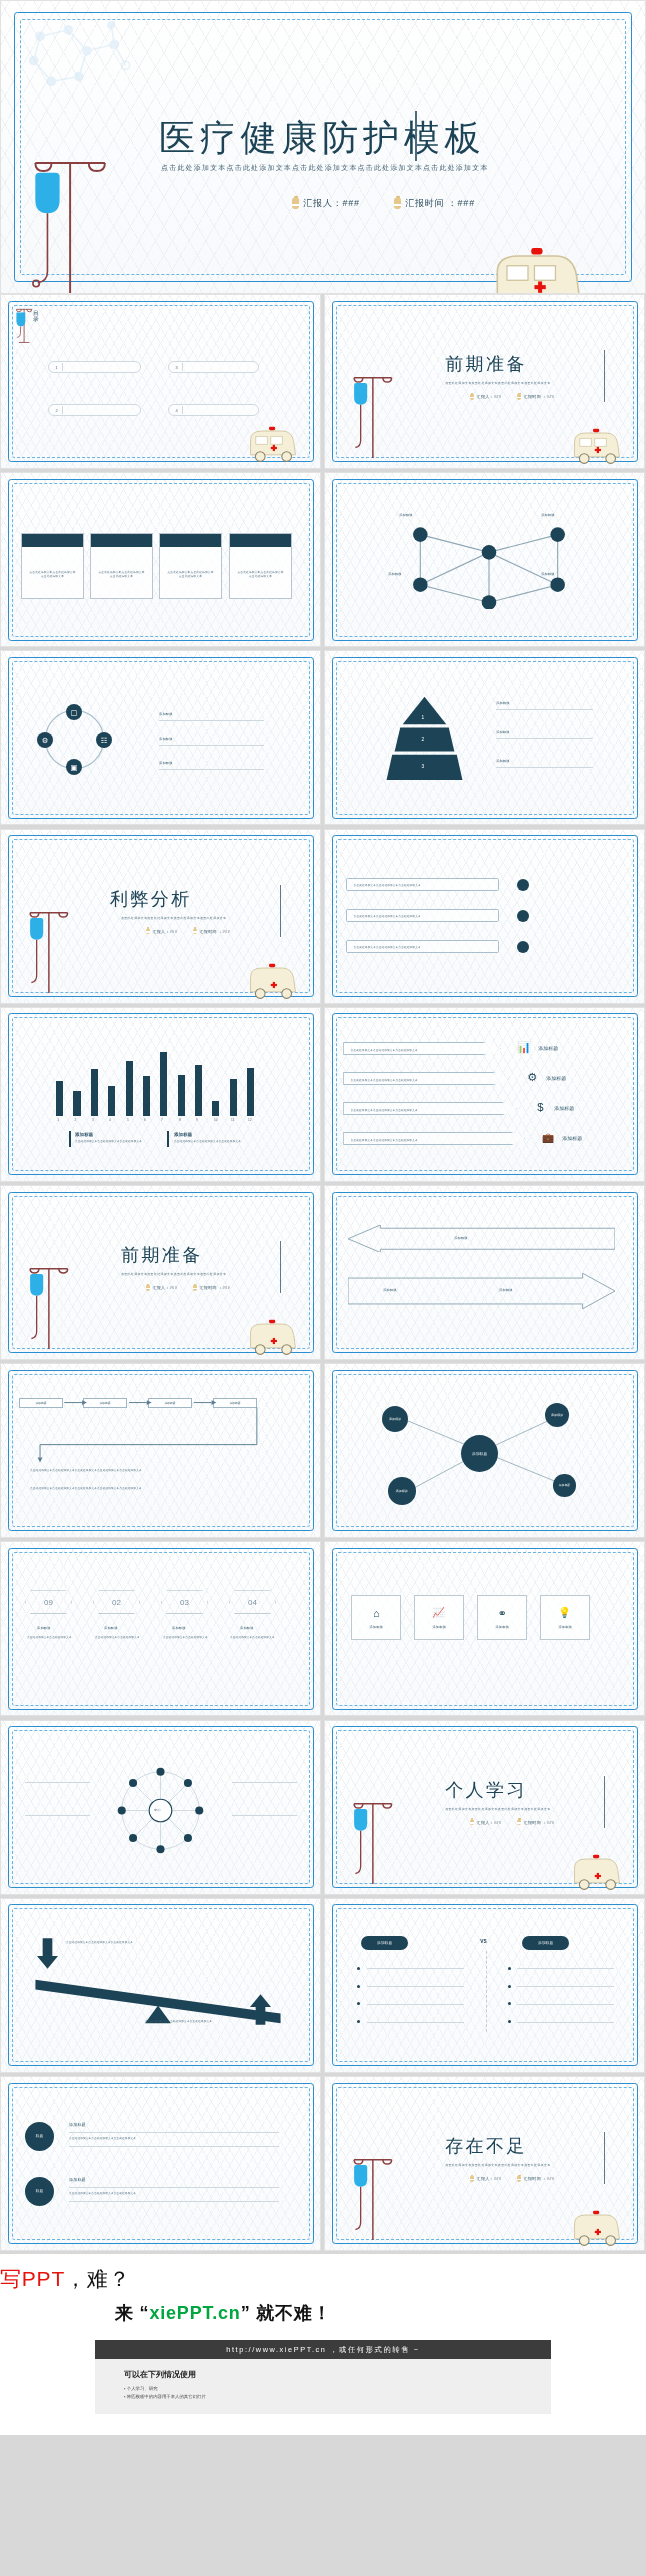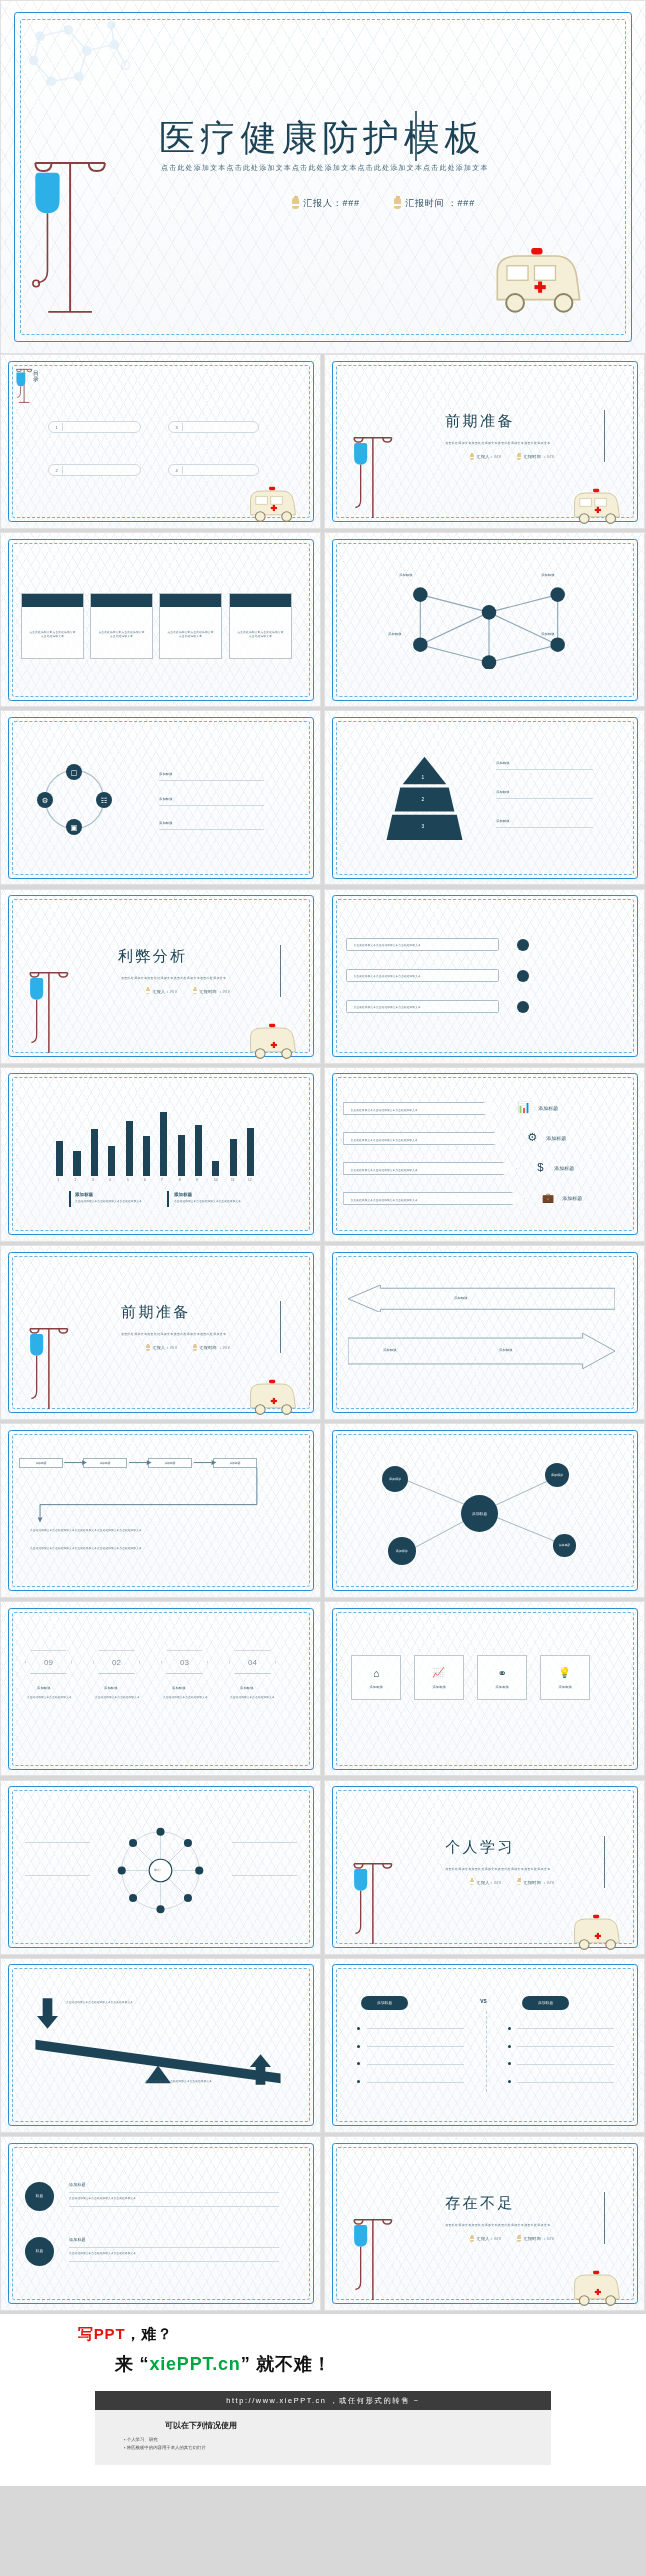--- a/index.html
+++ b/index.html
@@ -8,21 +8,21 @@
     font-family:"Liberation Sans","DejaVu Sans",sans-serif;
     color:#1d4456;
   }
   .page { width:646px; }
 
   
   .slide {
     position:relative; background:#fbfcfd; overflow:hidden;
     border:0.8px solid #e2e2e2;
   }
-  .slide.hero { width:646px; height:354px; }
+  .slide.hero { width:646px; height:294px; }
   .grid-row { display:flex; gap:3.2px; padding:0 0 3.2px 0; background:#d8d8d8; }
   .slide.half { width:321px; height:175px; }
 
   .tex {
     position:absolute; inset:0;
     background:
       repeating-linear-gradient(60deg, rgba(234,238,242,.85) 0 0.8px, transparent 0.8px 14.5px),
       repeating-linear-gradient(-60deg, rgba(234,238,242,.85) 0 0.8px, transparent 0.8px 14.5px),
       linear-gradient(#ffffff,#f7f9fb);
   }
@@ -57,21 +57,21 @@
     position:absolute; left:160px; top:162px; font-size:6.9px;
     letter-spacing:1.3px; color:#3d5f72; white-space:nowrap;
   }
   .hero-meta { position:absolute; left:291px; top:196px; display:flex; gap:34px; align-items:center; }
   .meta-item { display:flex; align-items:center; gap:4px; font-size:9px; letter-spacing:0.8px; color:#2b4d5f; }
   .bottle { width:7.3px; height:10.5px; background:#e6c88a; border-radius:1.6px 1.6px 2.4px 2.4px; position:relative; }
   .bottle:before { content:""; position:absolute; left:1.6px; top:-2.4px; width:4px; height:2.4px; background:#dfbf7c; border-radius:0.8px; }
   .bottle:after { content:""; position:absolute; left:0; top:5.7px; width:7.3px; height:2.4px; background:#fff; }
 
   
-  .s-title { position:absolute; font-size:15px; letter-spacing:2.4px; color:#1d4456; white-space:nowrap; }
+  .s-title { position:absolute; font-size:18px; letter-spacing:2.4px; color:#1d4456; white-space:nowrap; }
   .s-rule  { position:absolute; width:0.8px; background:#60798a; }
   .s-sub   { position:absolute; font-size:2.9px; letter-spacing:0.4px; color:#47687b; white-space:nowrap; }
   .s-meta  { position:absolute; display:flex; gap:16px; align-items:center; }
   .s-meta .meta-item { font-size:4px; gap:2.4px; letter-spacing:0.3px; }
   .s-meta .bottle { width:4px; height:5.7px; }
   .s-meta .bottle:before { left:0.8px; top:-1.3px; width:2.4px; height:1.3px; }
   .s-meta .bottle:after { top:2.9px; width:4px; height:1.3px; }
 
   .toc-label { position:absolute; left:32px; top:14.5px; font-size:5.7px; line-height:6.5px;
                letter-spacing:0; color:#1d4456; width:8px; }
@@ -110,29 +110,29 @@
   .iconcard .ic { font-size:10.5px; color:#1d4456; }
   .iconcard .tt { font-size:3.2px; color:#2d5468; letter-spacing:0.2px; }
   .bullet { position:absolute; width:3.2px; height:3.2px; border-radius:50%; background:#1d4456; }
   .dashline { position:absolute; border-top:0.8px dashed #c3cfd7; }
 
   .bigcirc { position:absolute; border-radius:50%; background:#1d4456; color:#fff;
              display:flex; align-items:center; justify-content:center; font-size:3.6px; letter-spacing:0.2px; }
 
   
   .promo { width:646px; background:#ffffff; padding:11.3px 0 21px; }
-  .promo-l1 { font-size:15px; font-weight:bold; color:#111; margin-left:78px; letter-spacing:0.8px; }
+  .promo-l1 { font-size:21px; font-weight:normal; color:#111; letter-spacing:0.8px; }
   .promo-l1 .red { color:#e8120c; }
   .promo-l2 { font-size:18px; font-weight:bold; color:#111; margin:8px 0 0 115px; letter-spacing:0.8px; }
   .promo-l2 .green { color:#00a63f; }
   .lic { margin:14.5px 0 0 95px; width:456px; background:#efefef; }
   .lic-hd { background:#3c3c3c; color:#fff; text-align:center; font-size:7.3px; letter-spacing:1.6px; padding:4.8px 0; }
   .lic-body { display:flex; padding:9.7px 0 13px 0; }
   .lic-col { width:50%; padding-left:29px; }
-  .lic-col h4 { font-size:8px; color:#222; margin-bottom:4.8px;margin-left:41px; }
+  .lic-col h4 { font-size:8px; color:#222; margin-bottom:4.8px; }
   .lic-col li { list-style:none; font-size:4.4px; color:#444; line-height:8px; }
   .lic-col li:before { content:"▪ "; color:#777; }
 </style>
 </head>
 <body>
 
 <div class="page">
 
   <div class="slide hero">
     <div class="tex"></div>
@@ -389,21 +389,21 @@
         <g stroke="#8a3f40" stroke-width="3.4" fill="none">
           <path d="M14 16 q0 10 10 10 q10 0 10 -10"></path>
             <path d="M100 16 q0 10 -10 10 q-10 0 -10 -10"></path>
           <path d="M14 16 L100 16"></path>
             <path d="M57 16 L57 200"></path>
         </g>
         <rect x="14" y="28" width="30" height="12" rx="5" fill="#2db0e8"></rect>
         <path d="M14 36 L14 62 q0 16 15 16 q15 0 15 -16 L44 36 Z" fill="#2db0e8"></path>
         <path d="M29 78 L29 160 q0 14 -12 16" stroke="#8a3f40" stroke-width="3" fill="none"></path>
       </svg>
-      <div class="s-title" style="left:117px;top:57px;">利弊分析</div>
+      <div class="s-title" style="left:109px;top:57px;">利弊分析</div>
       <div class="s-rule" style="left:279px;top:55px;height:52px;"></div>
       <div class="s-sub" style="left:120px;top:86px;">点击此处添加文本点击此处添加文本点击此处添加文本点击此处添加文本</div>
       <div class="s-meta" style="left:145px;top:99px;">
         <div class="meta-item">
           <span class="bottle"></span>
           <span>汇报人：###</span>
         </div>
         <div class="meta-item">
           <span class="bottle"></span>
           <span>汇报时间 ：###</span>

